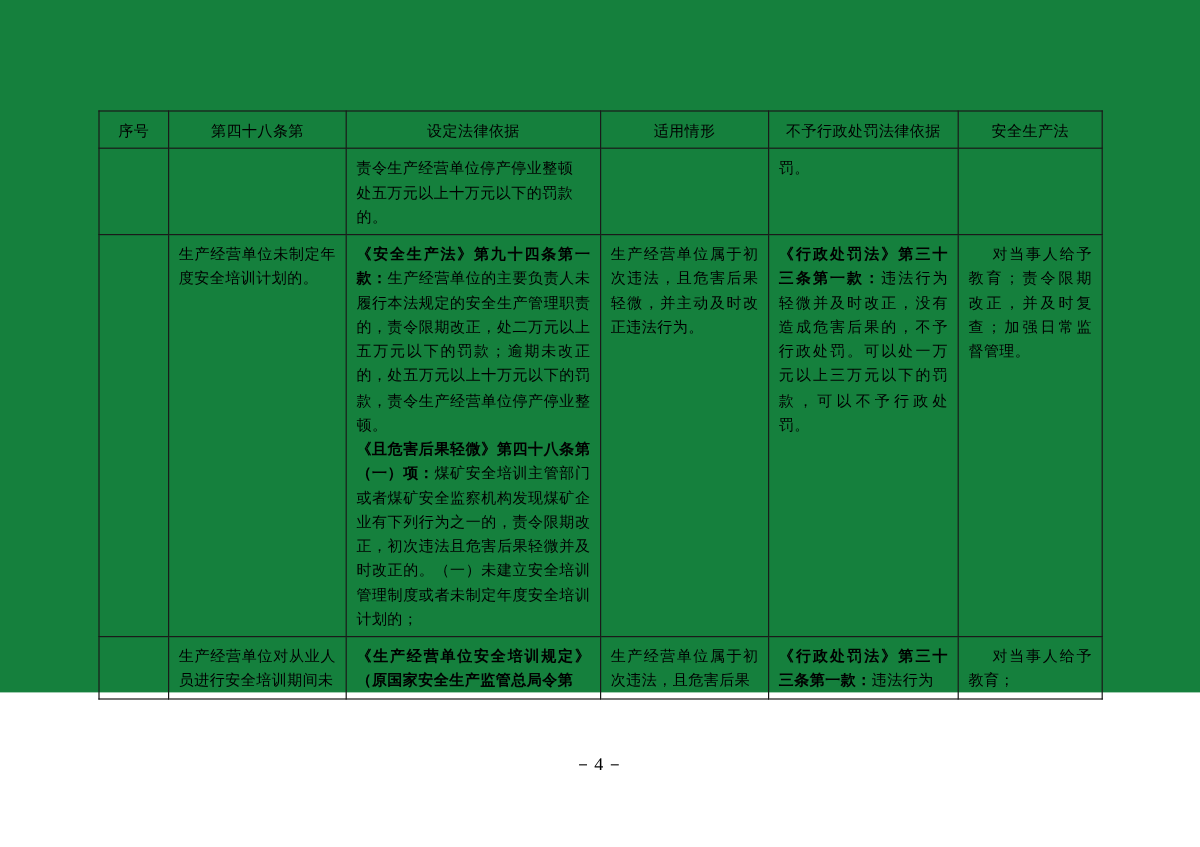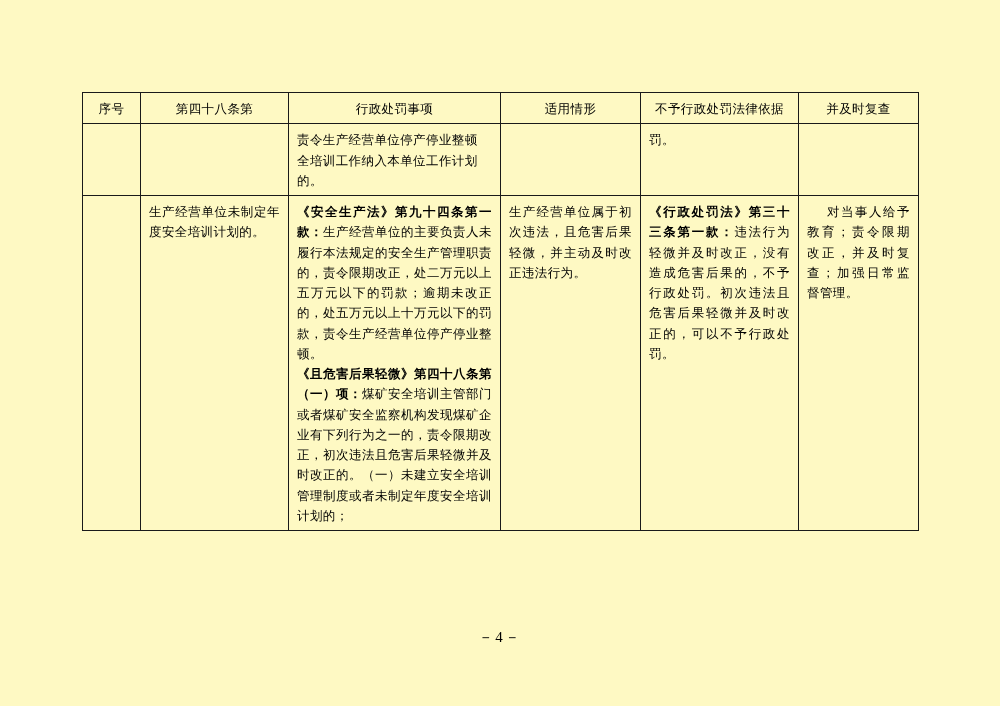--- a/index.html
+++ b/index.html
@@ -12,22 +12,22 @@
     height: 706px;
     font-family: "Liberation Serif", "DejaVu Serif", serif;
     color: #000000;
     position: relative;
     overflow: hidden;
   }
   .page {
     position: absolute;
     left: 0; top: 0;
     width: 1000px;
-    height: 706px;
-    background: #fef9c3;
+    height: 577px;
+    background: #15803d;
     text-decoration: underline;
   }
   table.doc-table {
     position: absolute;
     left: 82px;
     top: 92px;
     width: 836px;
     border-collapse: collapse;
     table-layout: fixed;
   }
@@ -84,52 +84,64 @@
       <col class="c-item">
       <col class="c-basis">
       <col class="c-case">
       <col class="c-nobasis">
       <col class="c-meas">
     </colgroup>
     <thead>
       <tr>
         <th class="hdr">序号</th>
         <th class="hdr">第四十八条第</th>
-        <th class="hdr">行政处罚事项</th>
+        <th class="hdr">设定法律依据</th>
         <th class="hdr">适用情形</th>
         <th class="hdr">不予行政处罚法律依据</th>
-        <th class="hdr">并及时复查</th>
+        <th class="hdr">安全生产法</th>
       </tr>
     </thead>
     <tbody>
 
       <tr>
         <td></td>
         <td></td>
         <td class="txt-just">
           <span class="seg">责令生产经营单位停产停业整顿</span>
-          <span class="seg">全培训工作纳入本单位工作计划</span>
+          <span class="seg">处五万元以上十万元以下的罚款</span>
           <span class="seg">的。</span>
         </td>
         <td></td>
         <td>罚。</td>
         <td></td>
       </tr>
 
       <tr class="row-tall">
         <td></td>
         <td class="center-v txt-just">生产经营单位未制定年度安全培训计划的。</td>
         <td class="txt-just">
           <p class="cell-p"><span class="b">《安全生产法》第九十四条第一款：</span><span>生产经营单位的主要负责人未履行本法规定的安全生产管理职责的，责令限期改正，处二万元以上五万元以下的罚款；逾期未改正的，处五万元以上十万元以下的罚款，责令生产经营单位停产停业整顿。</span></p>
           <p class="cell-p"><span class="b">《且危害后果轻微》第四十八条第（一）项：</span><span>煤矿安全培训主管部门或者煤矿安全监察机构发现煤矿企业有下列行为之一的，责令限期改正，初次违法且危害后果轻微并及时改正的。（一）未建立安全培训管理制度或者未制定年度安全培训计划的；</span></p>
         </td>
         <td class="center-v txt-just">生产经营单位属于初次违法，且危害后果轻微，并主动及时改正违法行为。</td>
         <td class="txt-just">
-          <span class="b">《行政处罚法》第三十三条第一款：</span><span>违法行为轻微并及时改正，没有造成危害后果的，不予行政处罚。初次违法且危害后果轻微并及时改正的，可以不予行政处罚。</span>
+          <span class="b">《行政处罚法》第三十三条第一款：</span><span>违法行为轻微并及时改正，没有造成危害后果的，不予行政处罚。可以处一万元以上三万元以下的罚款，可以不予行政处罚。</span>
         </td>
         <td class="center-v txt-just indent">对当事人给予教育；责令限期改正，并及时复查；加强日常监督管理。</td>
       </tr>
 
+      <tr>
+        <td></td>
+        <td class="txt-just">生产经营单位对从业人员进行安全培训期间未</td>
+        <td class="txt-just">
+          <span class="b">《生产经营单位安全培训规定》（原国家安全生产监管总局令第</span>
+        </td>
+        <td class="txt-just">生产经营单位属于初次违法，且危害后果</td>
+        <td class="txt-just">
+          <span class="b">《行政处罚法》第三十三条第一款：</span><span>违法行为</span>
+        </td>
+        <td class="txt-just indent">对当事人给予教育；</td>
+      </tr>
     </tbody>
   </table>
 
   <div class="pagenum">－4－</div>
 </div>
 
 </body></html>

